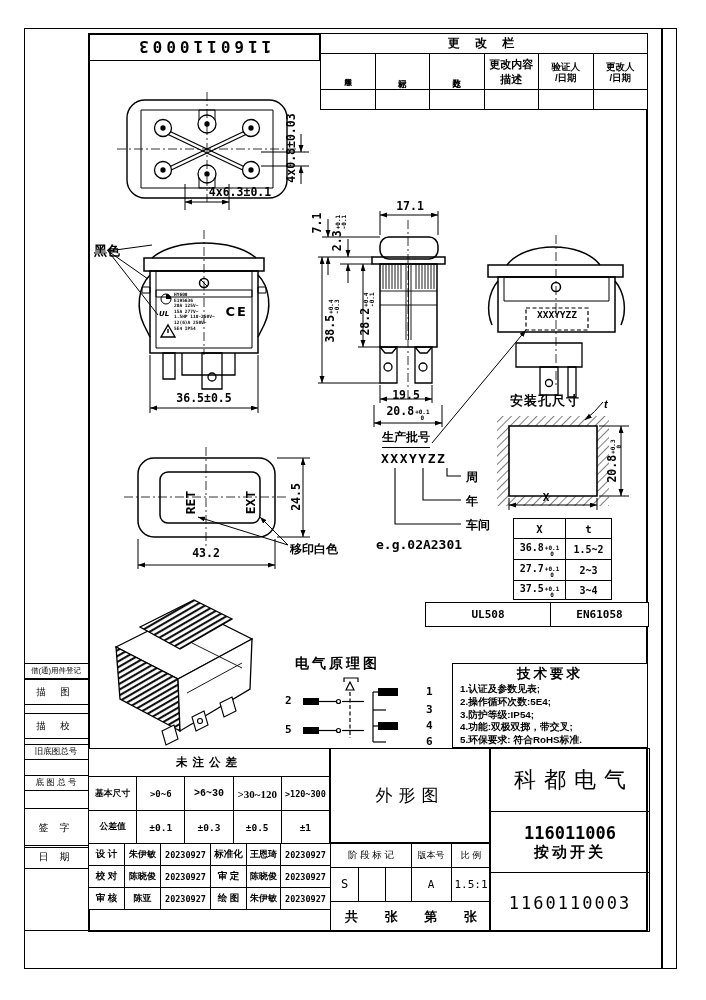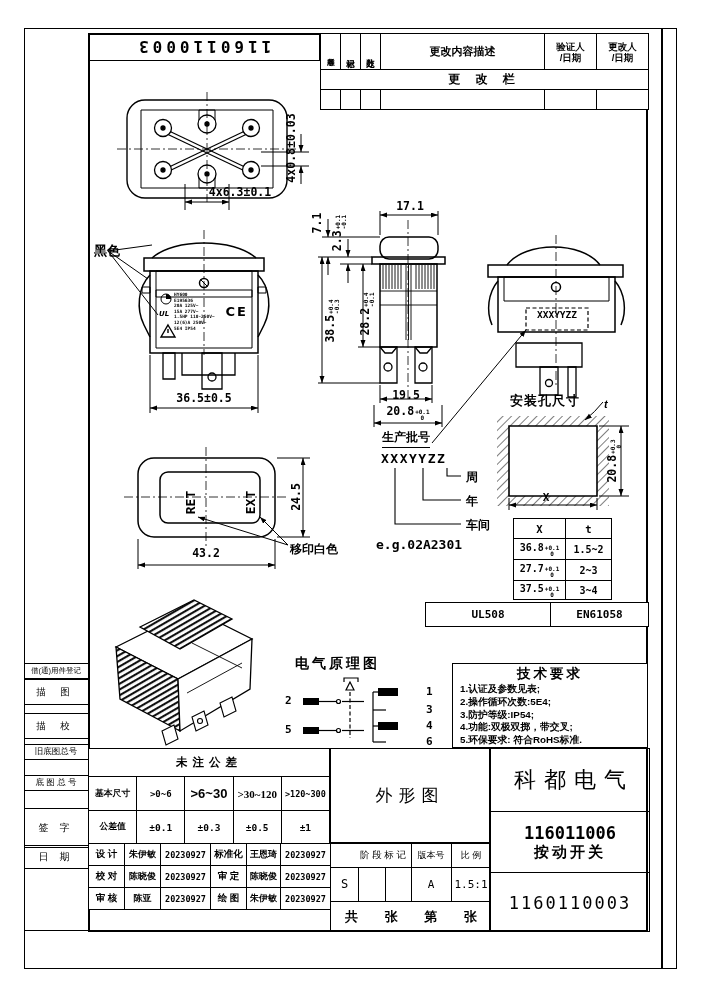--- a/index.html
+++ b/index.html
@@ -46,42 +46,42 @@
   <div class="ab" style="left:24px;top:28px;width:653px;height:941px;border:1.2px solid #000"></div>
   <div class="ab" style="left:88px;top:33px;width:560px;height:899px;border:2px solid #000"></div>
   <div class="ln" style="left:661px;top:28px;width:1.5px;height:941px"></div>
 
   <div class="ab" style="left:88px;top:33px;width:232px;height:28px;border-right:1.5px solid #000;border-bottom:1.5px solid #000;display:flex;align-items:center;justify-content:center">
     <span class="np" style="position:static;transform:rotate(180deg);font-weight:bold;font-size:16px;letter-spacing:4px">1160110003</span>
   </div>
 
   <table class="grid" style="left:320px;top:33px;width:328px">
     <tbody>
-        <tr style="height:36px">
+        <tr style="height:20px">
+      <td colspan="6" style="font-size:12px;letter-spacing:6px">更 改 栏</td>
+    </tr>
+    <tr style="height:36px">
       <td style="width:20px">
             <div class="vt" style="font-size:7.5px">版本号</div>
           </td>
       <td style="width:20px">
             <div class="vt">标记</div>
           </td>
       <td style="width:20px">
             <div class="vt">处数</div>
           </td>
       <td style="width:164px;font-size:11px">更改内容描述</td>
       <td style="width:52px">
         <div style="font-size:9.5px;line-height:11px">验证人</div>
         <div style="font-size:9.5px;line-height:11px">/日期</div>
       </td>
       <td style="width:52px">
         <div style="font-size:9.5px;line-height:11px">更改人</div>
         <div style="font-size:9.5px;line-height:11px">/日期</div>
       </td>
-    </tr>
-    <tr style="height:20px">
-      <td colspan="6" style="font-size:12px;letter-spacing:6px">更 改 栏</td>
     </tr>
     <tr style="height:20px">
       <td></td>
           <td></td>
           <td></td>
           <td></td>
           <td></td>
           <td></td>
     </tr>
   </tbody>
@@ -459,21 +459,21 @@
   <div class="ln" style="left:24px;top:930px;width:64px;height:1.2px"></div>
 
   <table class="grid" style="left:88px;top:748px;width:242px">
     <tbody>
         <tr style="height:28px">
       <td colspan="5" style="font-size:11.5px;letter-spacing:5px">未注公差</td>
     </tr>
     <tr style="height:34px">
       <td style="width:52px;font-size:8.8px">基本尺寸</td>
       <td style="width:42px;font-size:9px;font-family:'DejaVu Sans Mono',monospace">&gt;0~6</td>
-      <td style="width:48px;font-size:13px;font-family:Liberation Sans, sans-serif">&gt;6~30</td>
+      <td style="width:48px;font-size:10px;font-family:Liberation Mono, monospace">&gt;6~30</td>
       <td style="width:54px;font-size:11px;font-family:Liberation Serif, serif">&gt;30~120</td>
       <td style="width:46px;font-size:8.5px;font-family:'DejaVu Sans Mono',monospace">&gt;120~300</td>
     </tr>
     <tr style="height:33px">
       <td style="font-size:8.8px">公差值</td>
       <td style="font-size:9.5px;font-family:'DejaVu Sans Mono',monospace">±0.1</td>
       <td style="font-size:9.5px;font-family:'DejaVu Sans Mono',monospace">±0.3</td>
       <td style="font-size:9.5px;font-family:'DejaVu Sans Mono',monospace">±0.5</td>
       <td style="font-size:9.5px;font-family:'DejaVu Sans Mono',monospace">±1</td>
     </tr>
@@ -513,21 +513,21 @@
     <span style="font-size:17px;letter-spacing:6px">外形图</span>
   </div>
 
   <div class="ab" style="left:330px;top:843px;width:160px;height:89px;border:1.5px solid #000">
     <div class="ln" style="left:0;top:23px;width:160px;height:1.2px"></div>
     <div class="ln" style="left:0;top:57px;width:160px;height:1.2px"></div>
     <div class="ln" style="left:80px;top:0;width:1.2px;height:57px"></div>
     <div class="ln" style="left:120px;top:0;width:1.2px;height:57px"></div>
     <div class="ln" style="left:27px;top:23px;width:1.2px;height:34px"></div>
     <div class="ln" style="left:54px;top:23px;width:1.2px;height:34px"></div>
-    <div class="cell" style="left:12px;top:0;width:80px;height:23px;font-size:9.5px">阶 段 标 记</div>
+    <div class="cell" style="left:0;top:0;width:80px;height:23px;font-size:9.5px">阶 段 标 记</div>
     <div class="cell" style="left:80px;top:0;width:40px;height:23px;font-size:9px">版本号</div>
     <div class="cell" style="left:120px;top:0;width:40px;height:23px;font-size:9px">比 例</div>
     <div class="cell" style="left:0;top:23px;width:27px;height:34px;font-size:12px;font-family:'DejaVu Sans Mono',monospace">S</div>
     <div class="cell" style="left:80px;top:23px;width:40px;height:34px;font-size:11px;font-family:'DejaVu Sans Mono',monospace">A</div>
     <div class="cell" style="left:120px;top:23px;width:40px;height:34px;font-size:11px;font-family:'DejaVu Sans Mono',monospace">1.5:1</div>
     <div class="ab" style="left:0;top:57px;width:160px;height:32px;display:flex;align-items:center;justify-content:space-between;padding:0 14px;font-weight:bold;font-size:13px">
       <span>共</span>
         <span>张</span>
       <span>第</span>
         <span>张</span>

